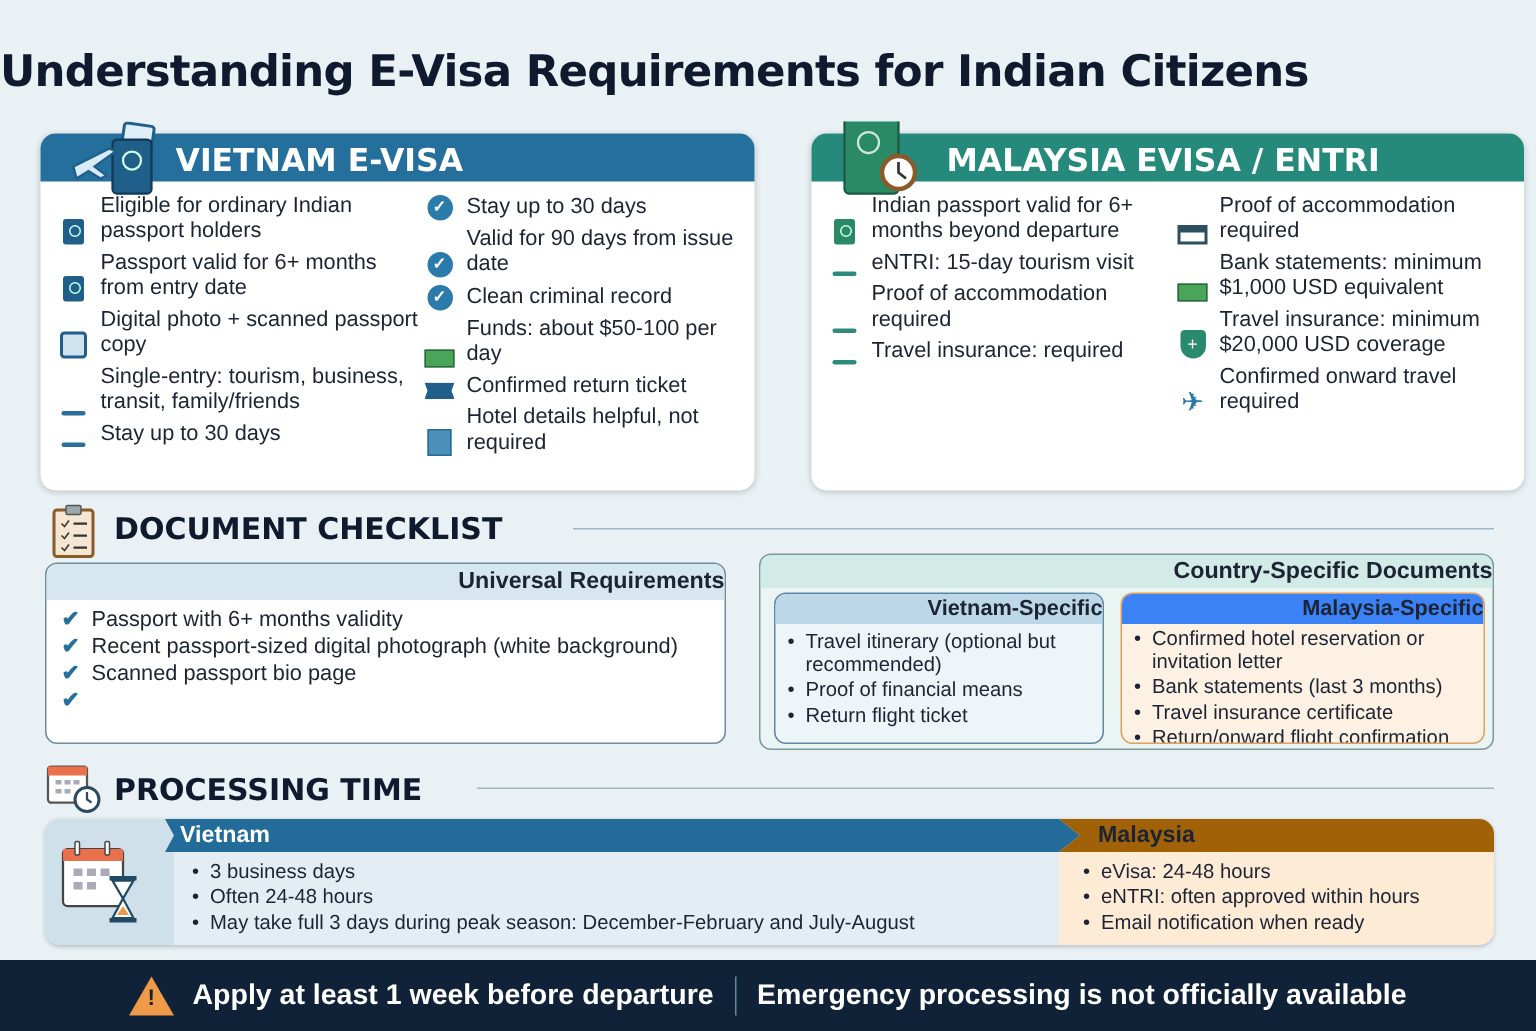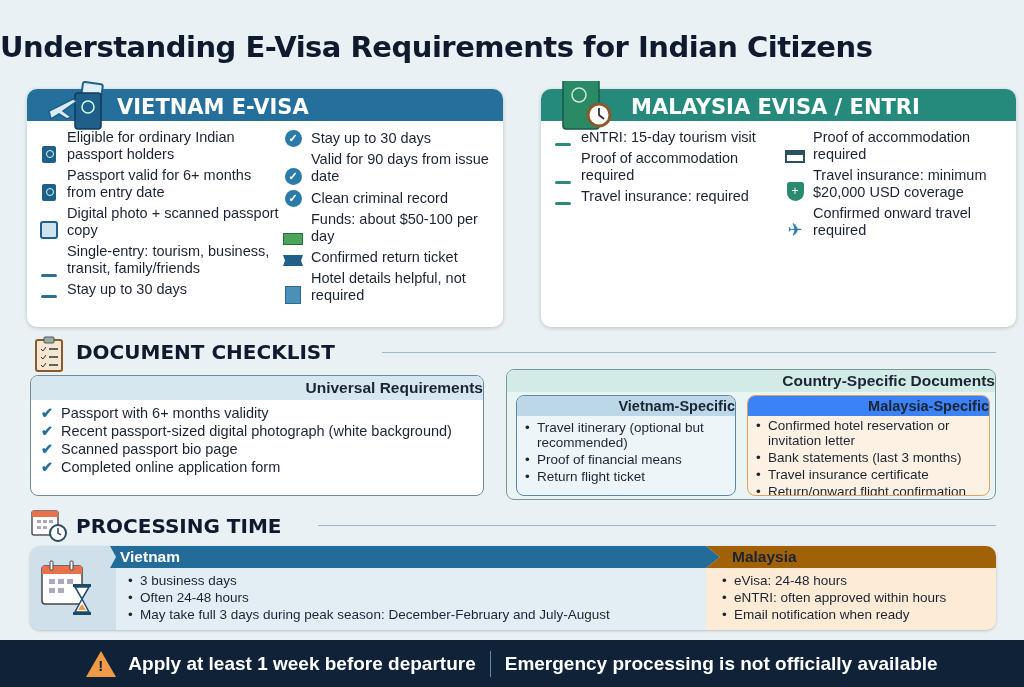--- a/index.html
+++ b/index.html
@@ -138,20 +138,26 @@
     <rect x="4" y="-4" width="36" height="52" rx="3" fill="#2a8a66" stroke="#1a5a44" stroke-width="1.5"></rect>
     <circle cx="20" cy="14" r="7" fill="none" stroke="#cfe8d8" stroke-width="1.5"></circle>
     <circle cx="40" cy="34" r="11" fill="#fff" stroke="#8a5a2a" stroke-width="3"></circle>
     <path d="M40 27 L40 34 L45 38" stroke="#333" stroke-width="1.8" fill="none"></path>
   </svg>
   <div class="card-head">MALAYSIA EVISA / ENTRI</div>
   <div class="cols">
     <div class="col" style="flex:0 0 232px">
       <div class="item">
           <span class="ic">
+            <span class="pp"></span>
+          </span>
+          <span>Indian passport valid for 6+ months beyond departure</span>
+        </div>
+      <div class="item">
+          <span class="ic">
             <span class="dash"></span>
           </span>
           <span>eNTRI: 15-day tourism visit</span>
         </div>
       <div class="item">
           <span class="ic">
             <span class="dash"></span>
           </span>
           <span>Proof of accommodation required</span>
         </div>
@@ -161,20 +167,26 @@
           </span>
           <span>Travel insurance: required</span>
         </div>
     </div>
     <div class="col">
       <div class="item">
           <span class="ic">
             <span class="bed"></span>
           </span>
           <span>Proof of accommodation required</span>
+        </div>
+      <div class="item">
+          <span class="ic">
+            <span class="money"></span>
+          </span>
+          <span>Bank statements: minimum $1,000 USD equivalent</span>
         </div>
       <div class="item">
           <span class="ic">
             <span class="shield">+</span>
           </span>
           <span>Travel insurance: minimum $20,000 USD coverage</span>
         </div>
       <div class="item">
           <span class="ic">
             <span class="plane">✈</span>
@@ -204,21 +216,20 @@
     <div class="chkl">
         <span class="m">✔</span>
         <span>Recent passport-sized digital photograph (white background)</span>
       </div>
     <div class="chkl">
         <span class="m">✔</span>
         <span>Scanned passport bio page</span>
       </div>
     <div class="chkl">
         <span class="m">✔</span>
-        <span>Completed online application form</span>
       </div>
   </div>
 </div>
 
 <div class="box" style="left:506px;top:369px;width:490px;height:131px;background:#eaf4f3;border-color:#7a9a9a">
   <div class="box-head" style="background:#d3ebe7;line-height:22px">Country-Specific Documents</div>
   <div class="box" style="left:9px;top:25px;width:220px;height:101px;border-color:#5a88a8;background:#eef5f9">
     <div class="box-head" style="background:#bcd8e8;font-size:14.5px;line-height:20px">Vietnam-Specific</div>
     <div style="padding:4px 6px 0 8px">
       <div class="bl">

